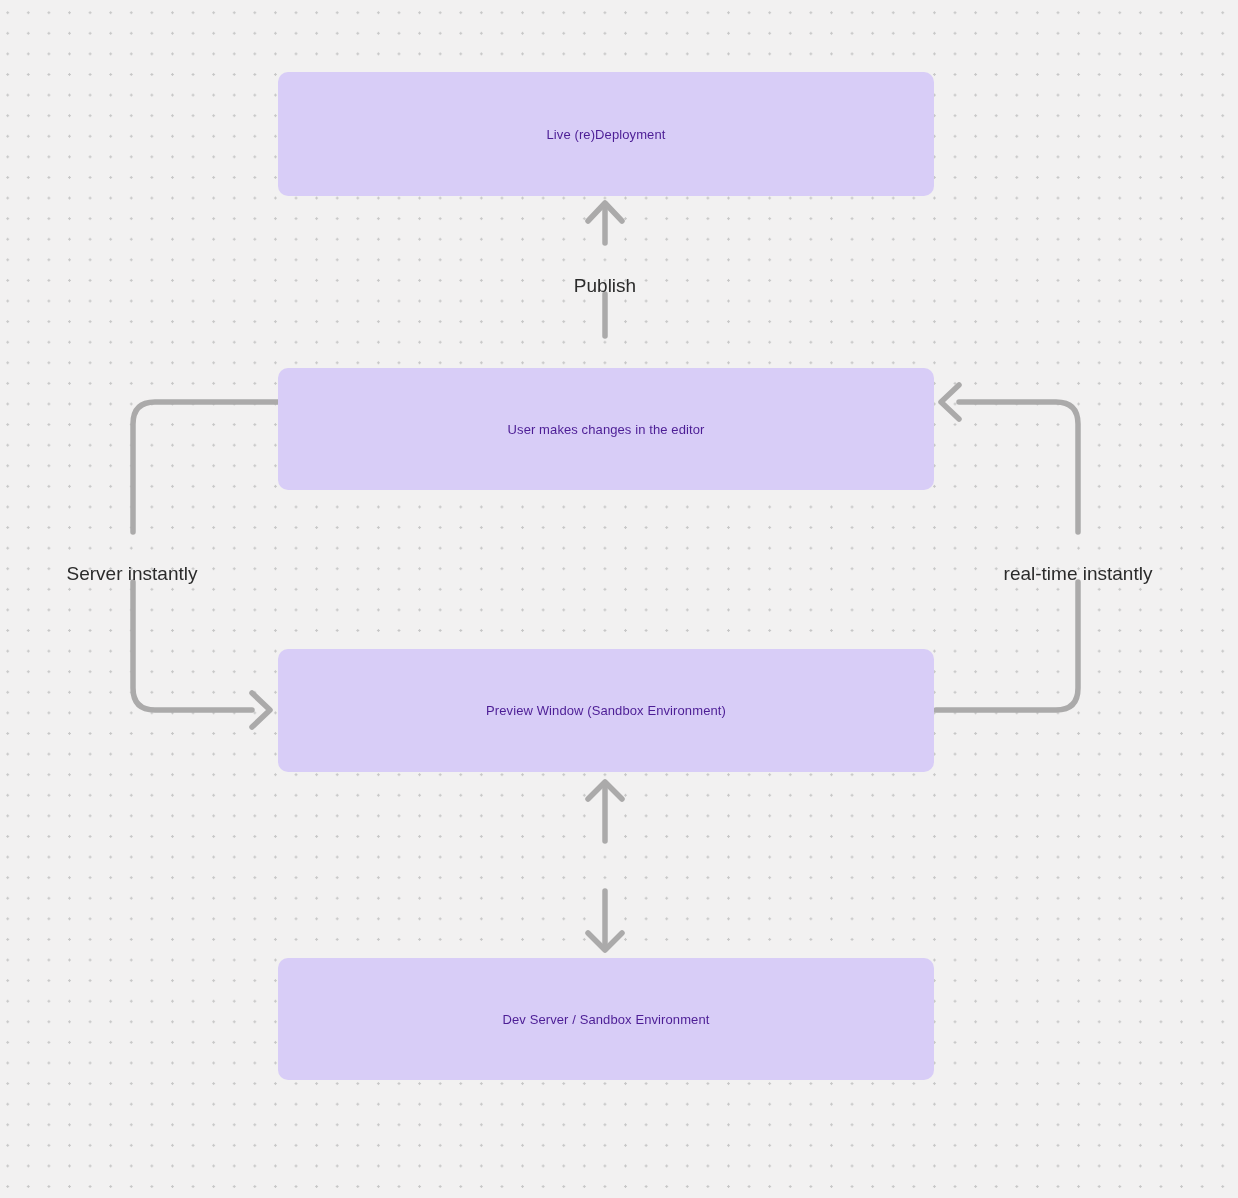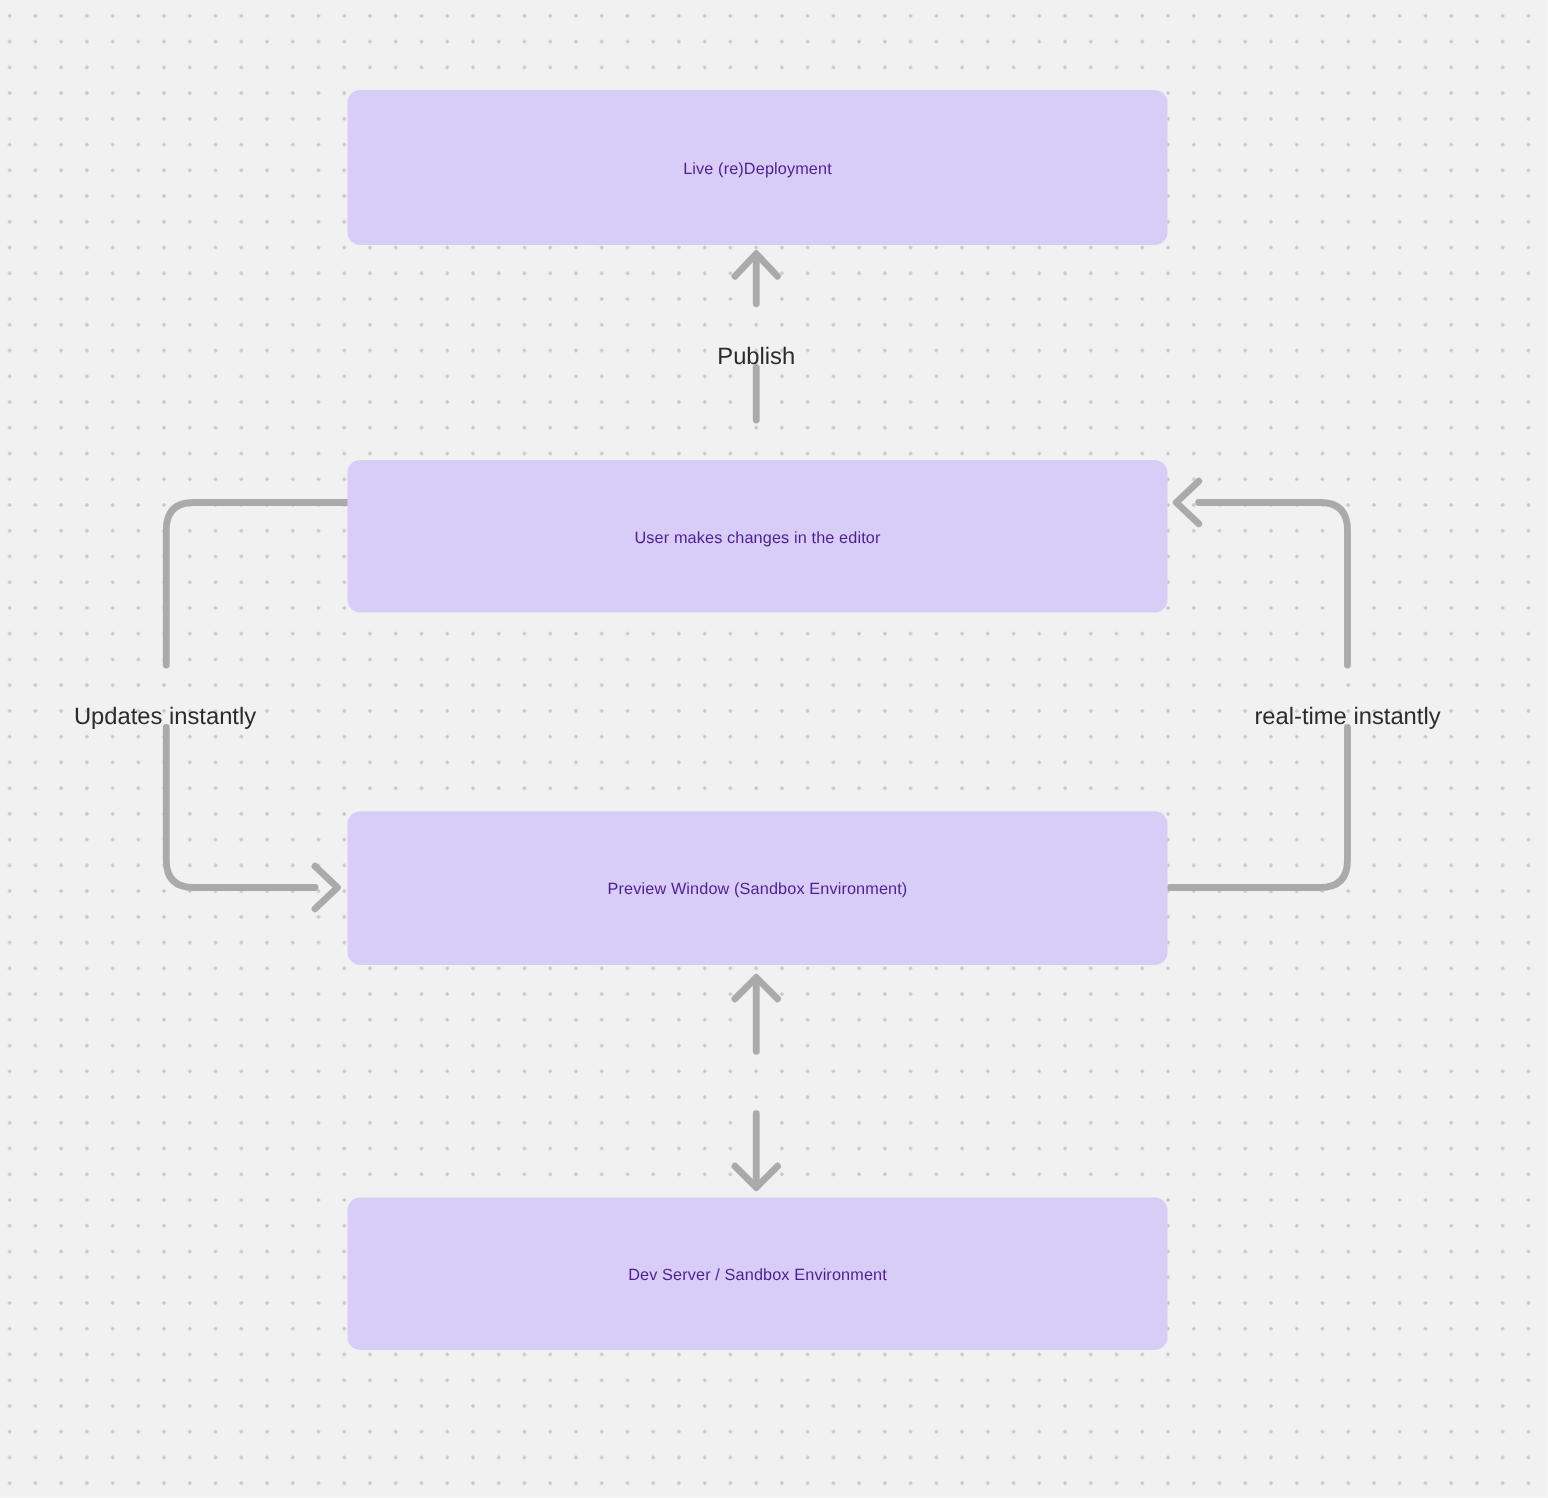--- a/index.html
+++ b/index.html
@@ -107,18 +107,18 @@
   <div class="node" style="top:958px;height:122px;">
     <span class="node-label">Dev Server / Sandbox Environment</span>
   </div>
 
   <div class="node" style="top:649px;height:123px;">
     <span class="node-label">Preview Window (Sandbox Environment)</span>
   </div>
 
   <div class="edge-label" style="left:605px;top:269px;">Publish</div>
 
-  <div class="edge-label" style="left:132px;top:557px;">Updates instantly</div>
+  <div class="edge-label" style="left:132px;top:557px;">Server instantly</div>
 
   <div class="edge-label" style="left:1078px;top:557px;">real-time instantly</div>
 
 
 </div>
 
 </body></html>

